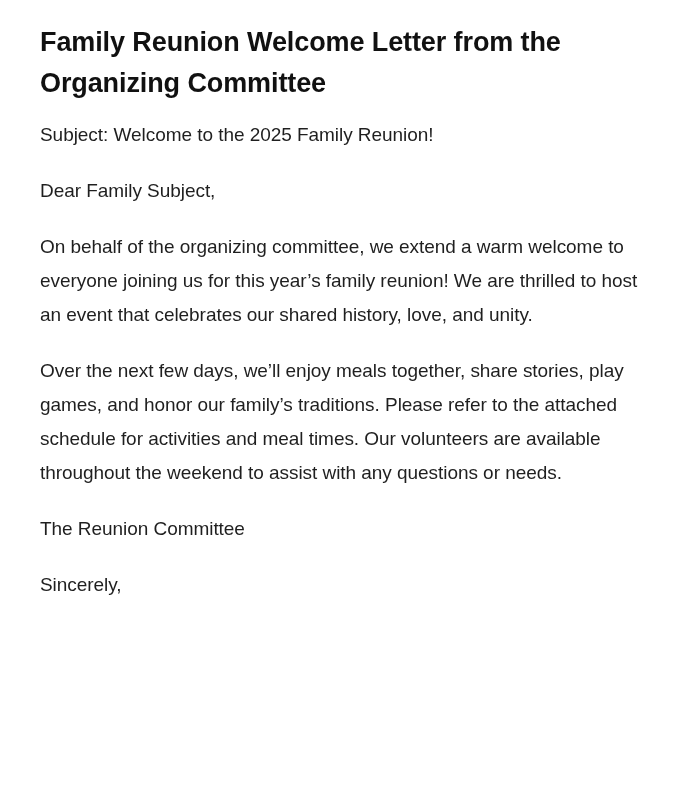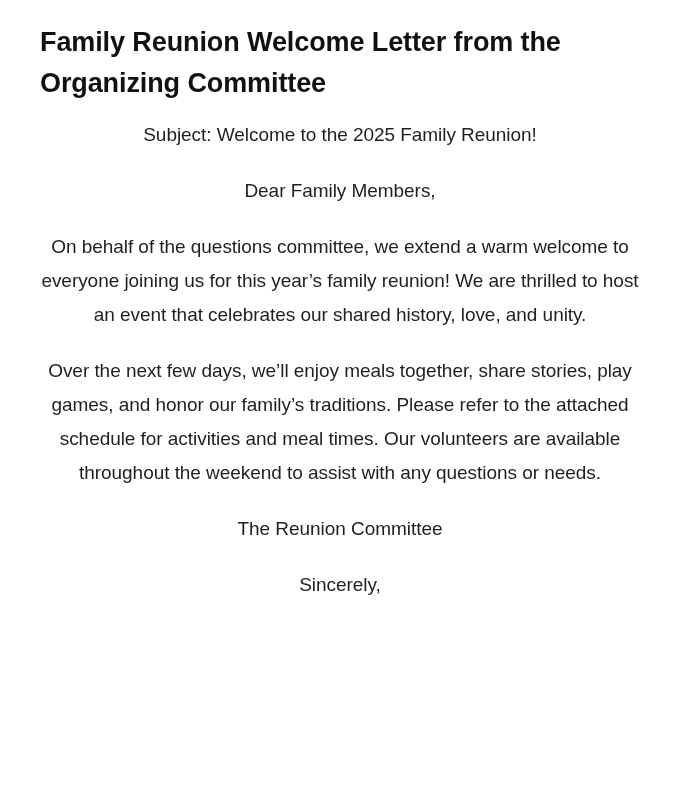--- a/index.html
+++ b/index.html
@@ -30,21 +30,20 @@
     font-size: 27px;
     line-height: 41px;
     font-weight: 700;
     letter-spacing: -0.1px;
     color: #111111;
     max-width: 560px;
   }
 
   .letter-body {
     max-width: 600px;
-    text-align: center;
   }
 
   .letter-para {
     margin: 0 0 22px 0;
     font-size: 19px;
     line-height: 34px;
     font-weight: 400;
     color: #1f1f1f;
     letter-spacing: -0.05px;
   }
@@ -61,23 +60,23 @@
 <body>
 
 <div class="letter-page">
 
   <h1 class="letter-title">Family Reunion Welcome Letter from the Organizing Committee</h1>
 
   <div class="letter-body">
 
     <p class="letter-para para-subject">Subject: Welcome to the 2025 Family Reunion!</p>
 
-    <p class="letter-para">Dear Family Members,</p>
+    <p class="letter-para">Dear Family Subject,</p>
 
-    <p class="letter-para">On behalf of the questions committee, we extend a warm welcome to everyone joining us for this year’s family reunion! We are thrilled to host an event that celebrates our shared history, love, and unity.</p>
+    <p class="letter-para">On behalf of the organizing committee, we extend a warm welcome to everyone joining us for this year’s family reunion! We are thrilled to host an event that celebrates our shared history, love, and unity.</p>
 
     <p class="letter-para">Over the next few days, we’ll enjoy meals together, share stories, play games, and honor our family’s traditions. Please refer to the attached schedule for activities and meal times. Our volunteers are available throughout the weekend to assist with any questions or needs.</p>
 
 
     <p class="letter-para">The Reunion Committee</p>
 
     <p class="letter-para">Sincerely,</p>
 
   </div>
 </div>

